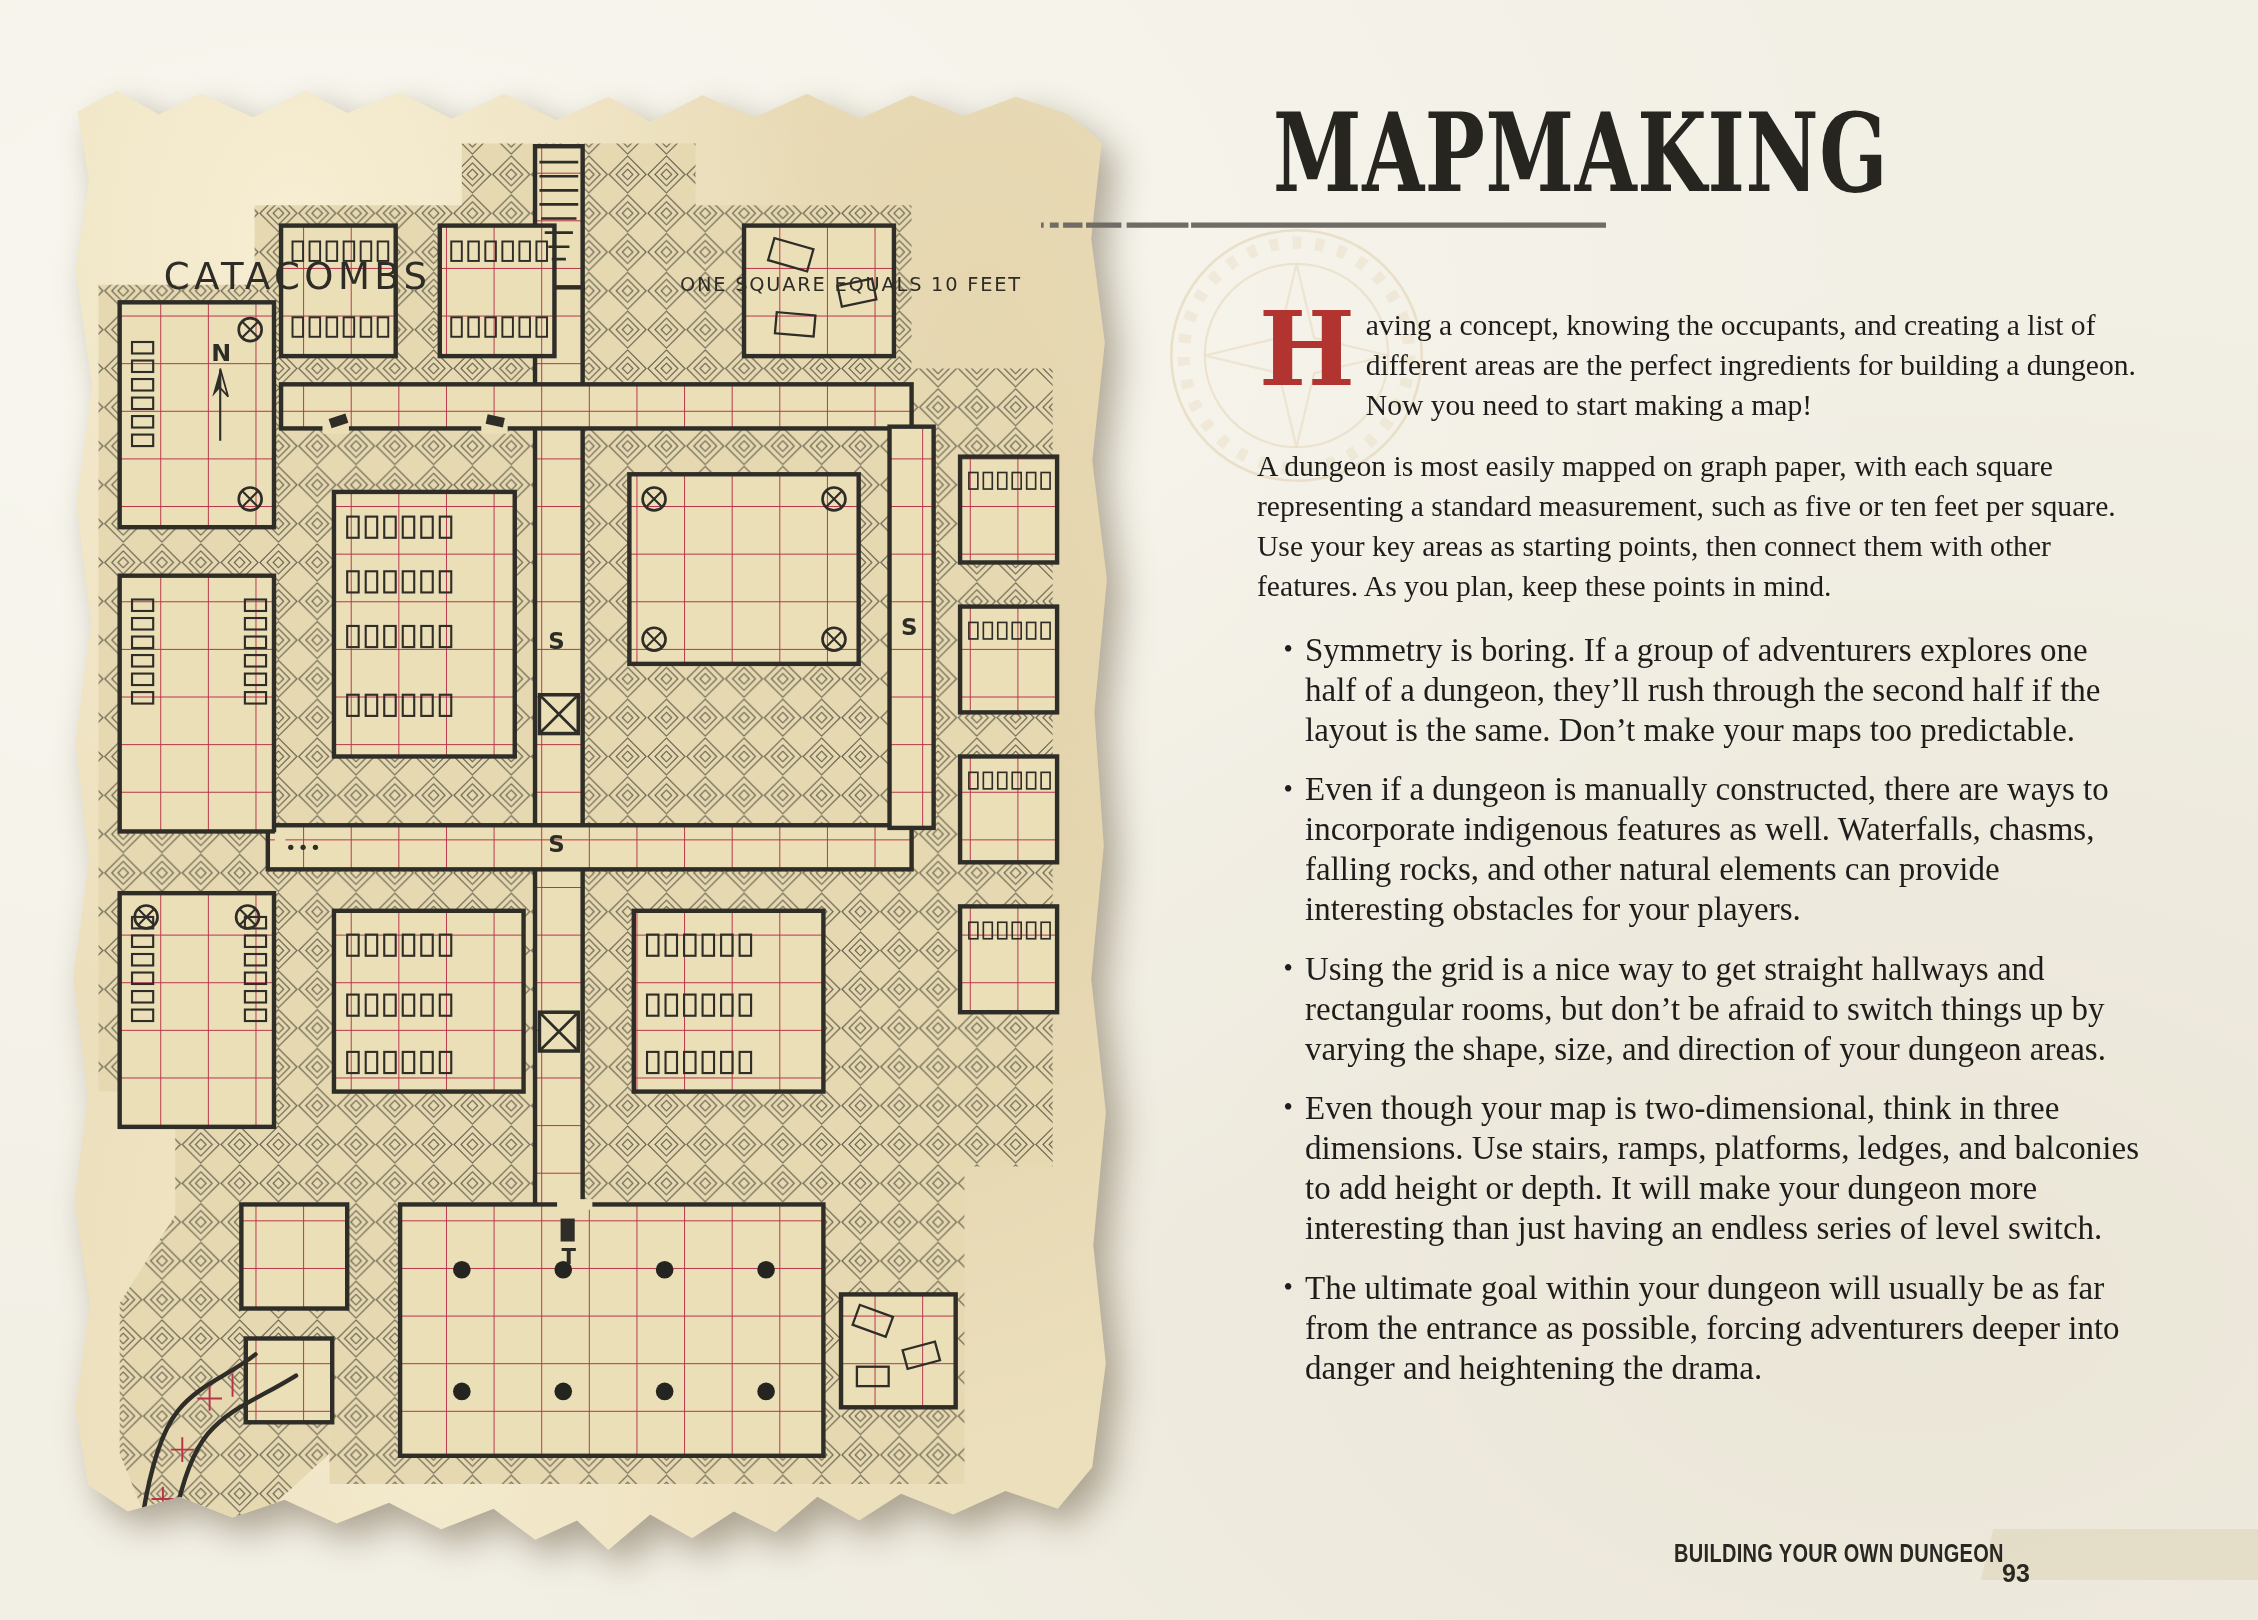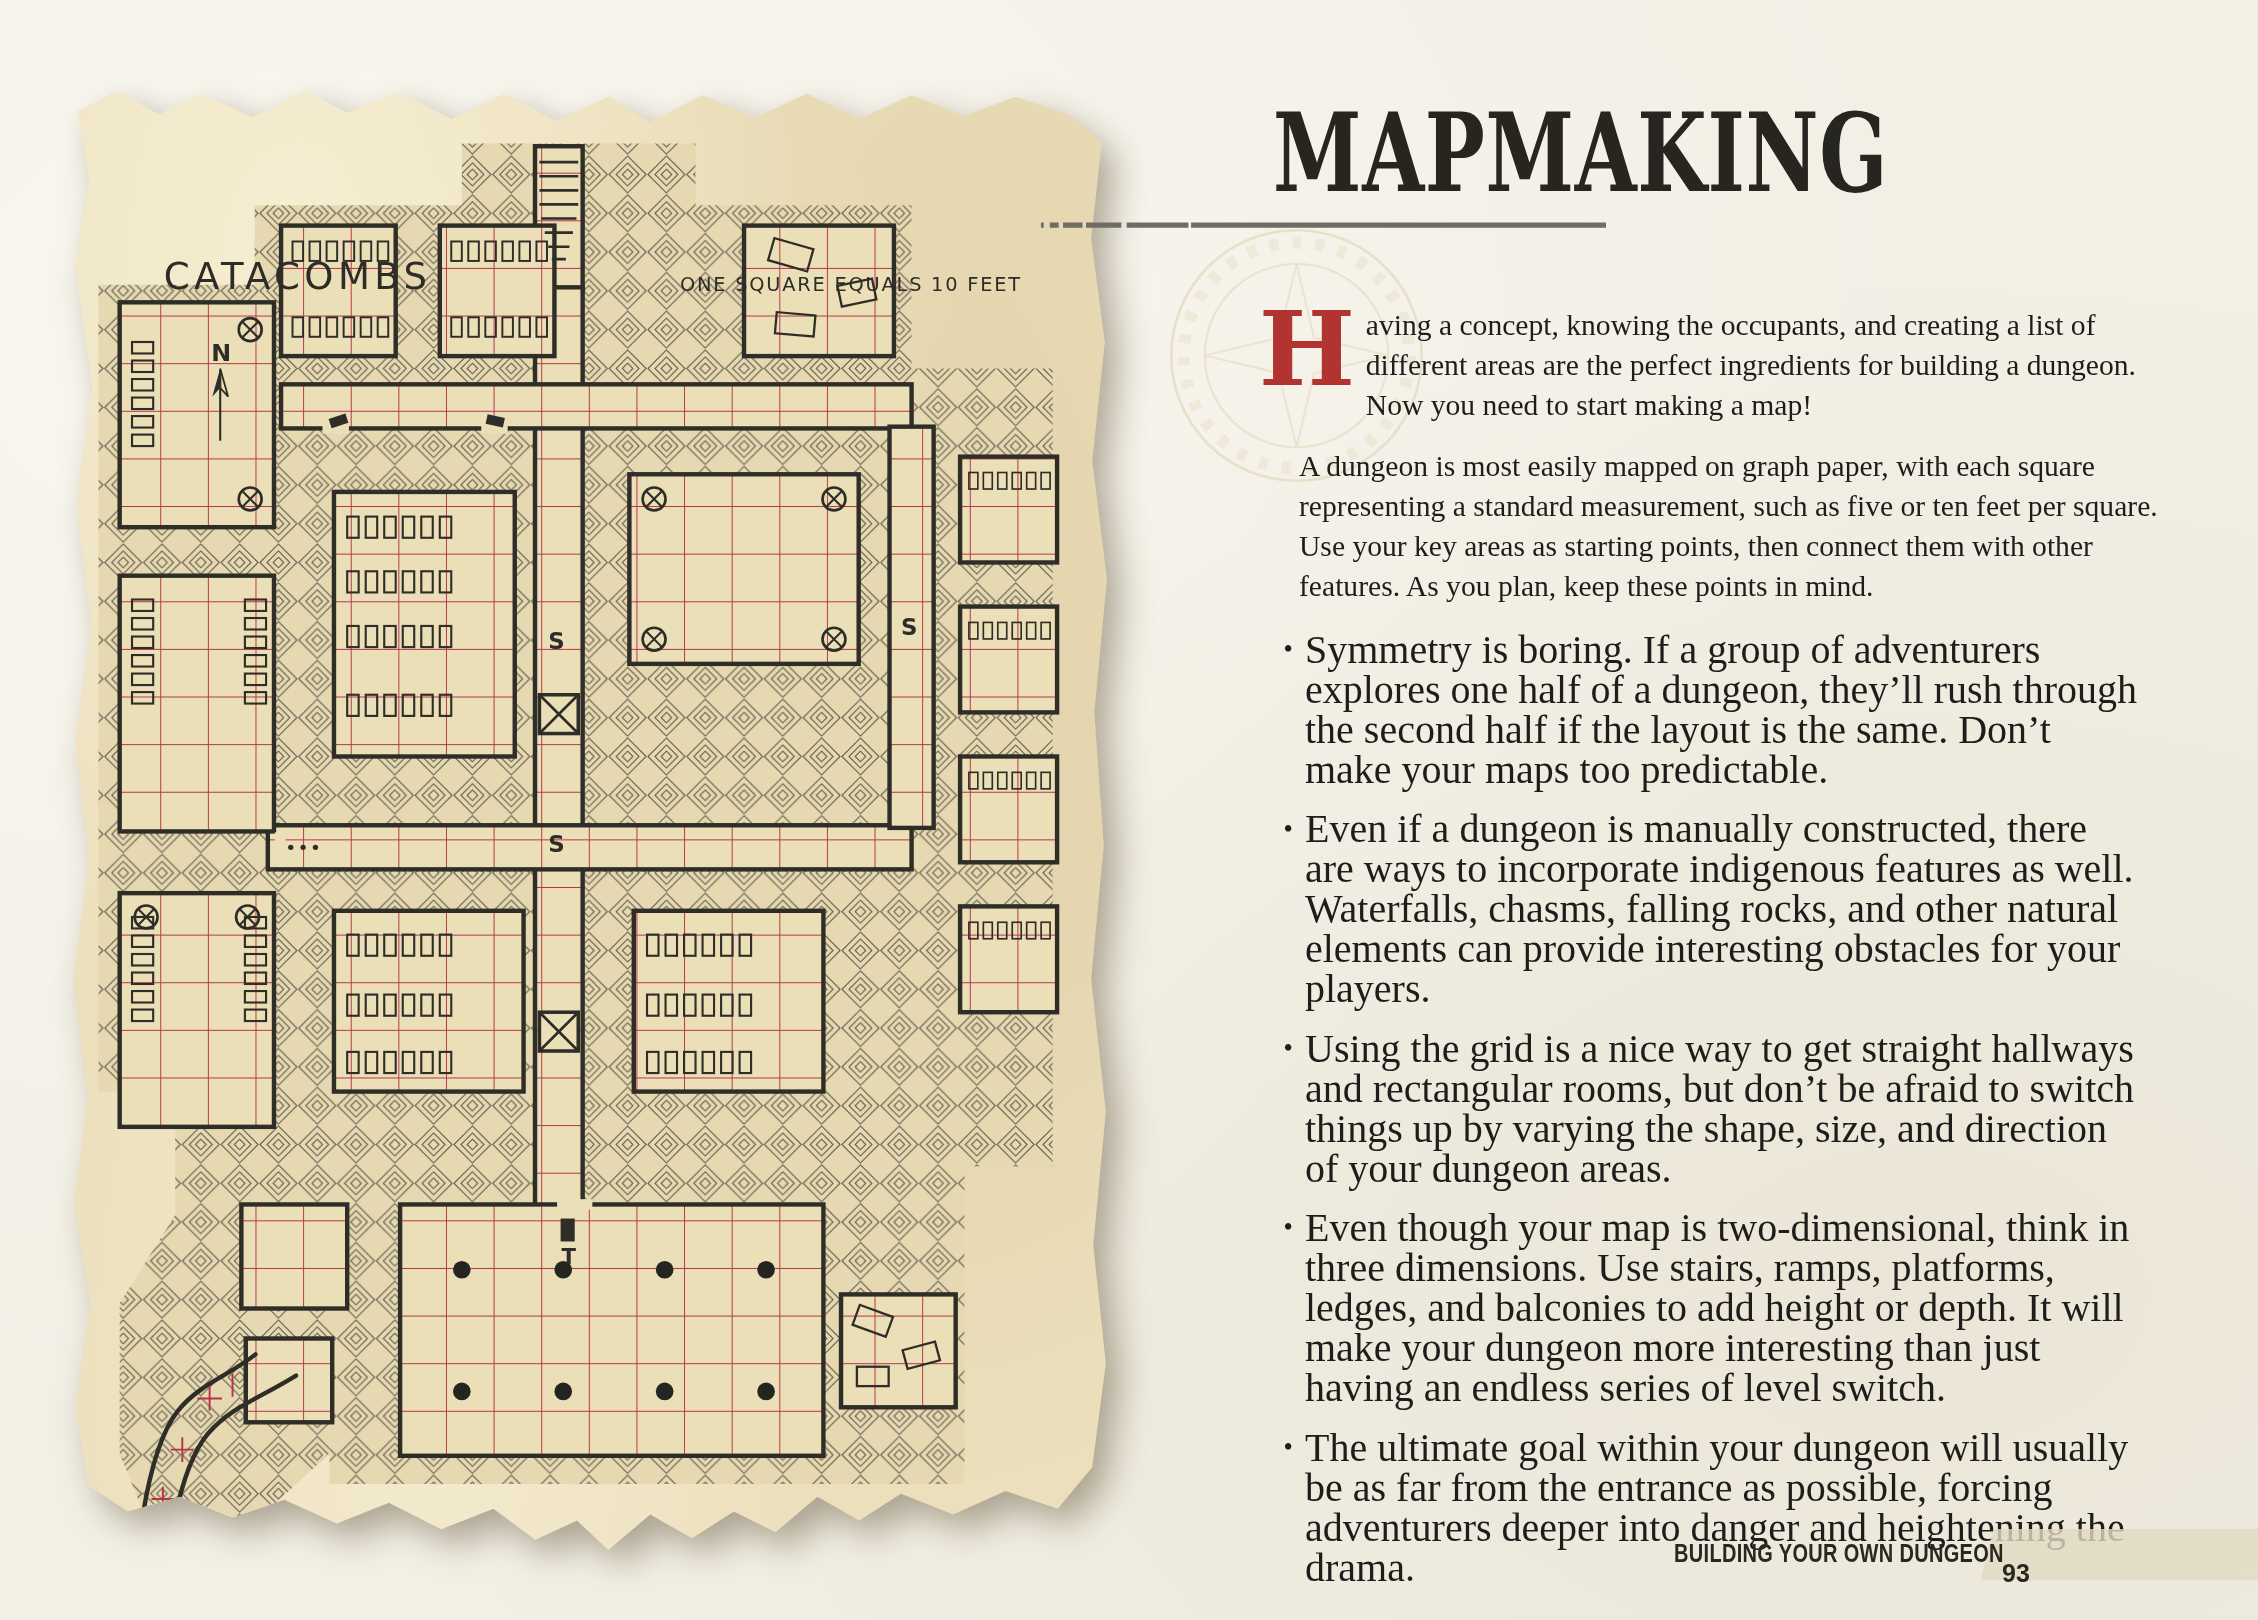--- a/index.html
+++ b/index.html
@@ -63,25 +63,25 @@
   .title-rule { position:absolute; left:1041px; top:219px; width:565px; height:12.4px; }
 
   .article-body { position:absolute; left:1257px; top:305px; width:902px; }
   .article-body p { font-size:29.6px; line-height:40px; color:#1e1d1b; }
   .p-intro .dropcap {
     float:left;
     font-family:"DejaVu Serif", serif; font-weight:700;
     font-size:102px; line-height:78px; height:79px;
     color:#b23431; margin:5.3px 10.6px 0 1.8px;
   }
-  .p-std { margin-top:21px;margin-left:42px; }
+  .p-std { margin-top:21px; }
   .bullet-list { list-style:none; margin-top:24px; width:882px; }
   .bullet-list li {
     position:relative; padding-left:48px; margin-bottom:19.4px;
-    font-size:40px; line-height:40px; color:#1e1d1b;
+    font-size:33px; line-height:40px; color:#1e1d1b;
   }
   .bullet-list li::before {
     content:"•"; position:absolute; left:26.5px; top:-0.9px; font-size:26.5px; color:#1e1d1b;
   }
 
   
   .footer-patch {
     position:absolute; left:1987px; top:1529px; width:291px; height:51px;
     background:#e1d9c2; opacity:.8; transform:skewX(-14deg);
   }

